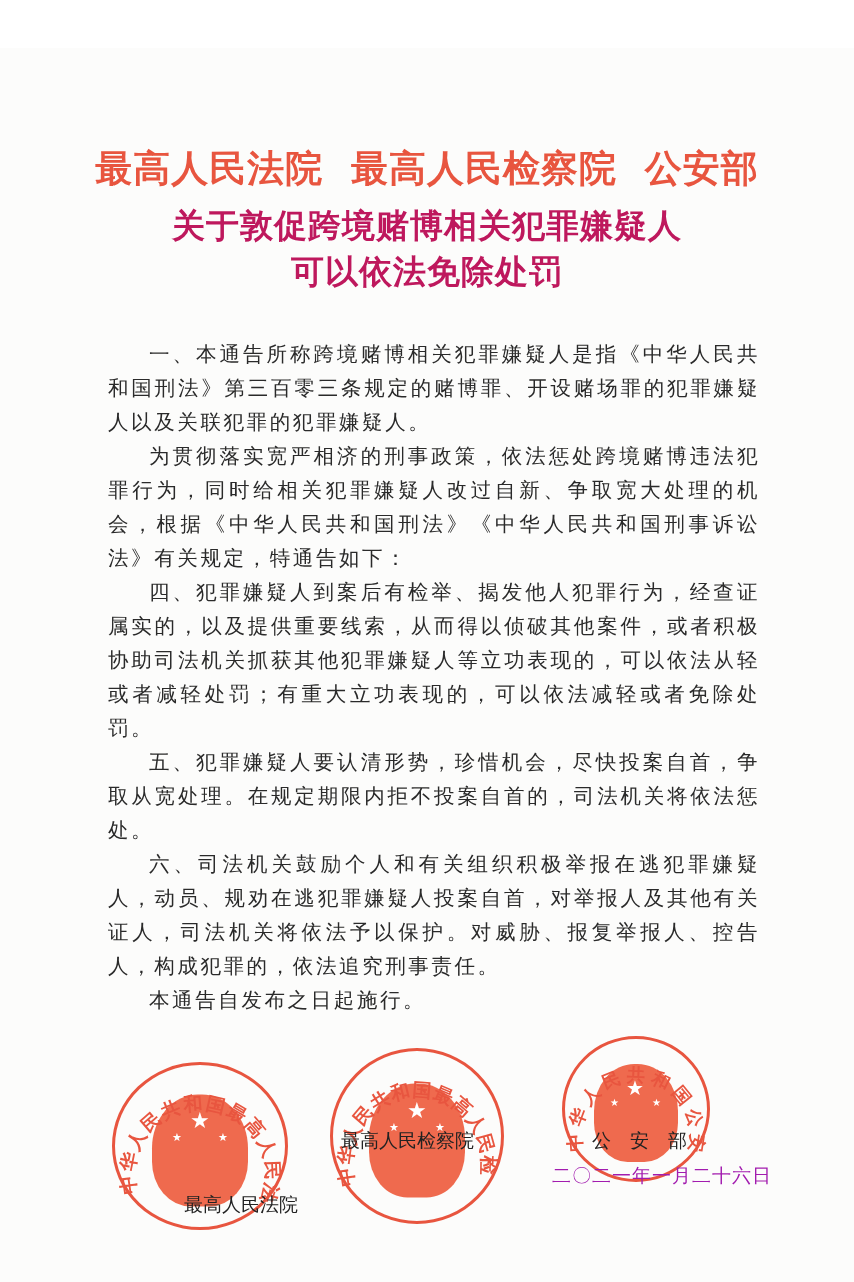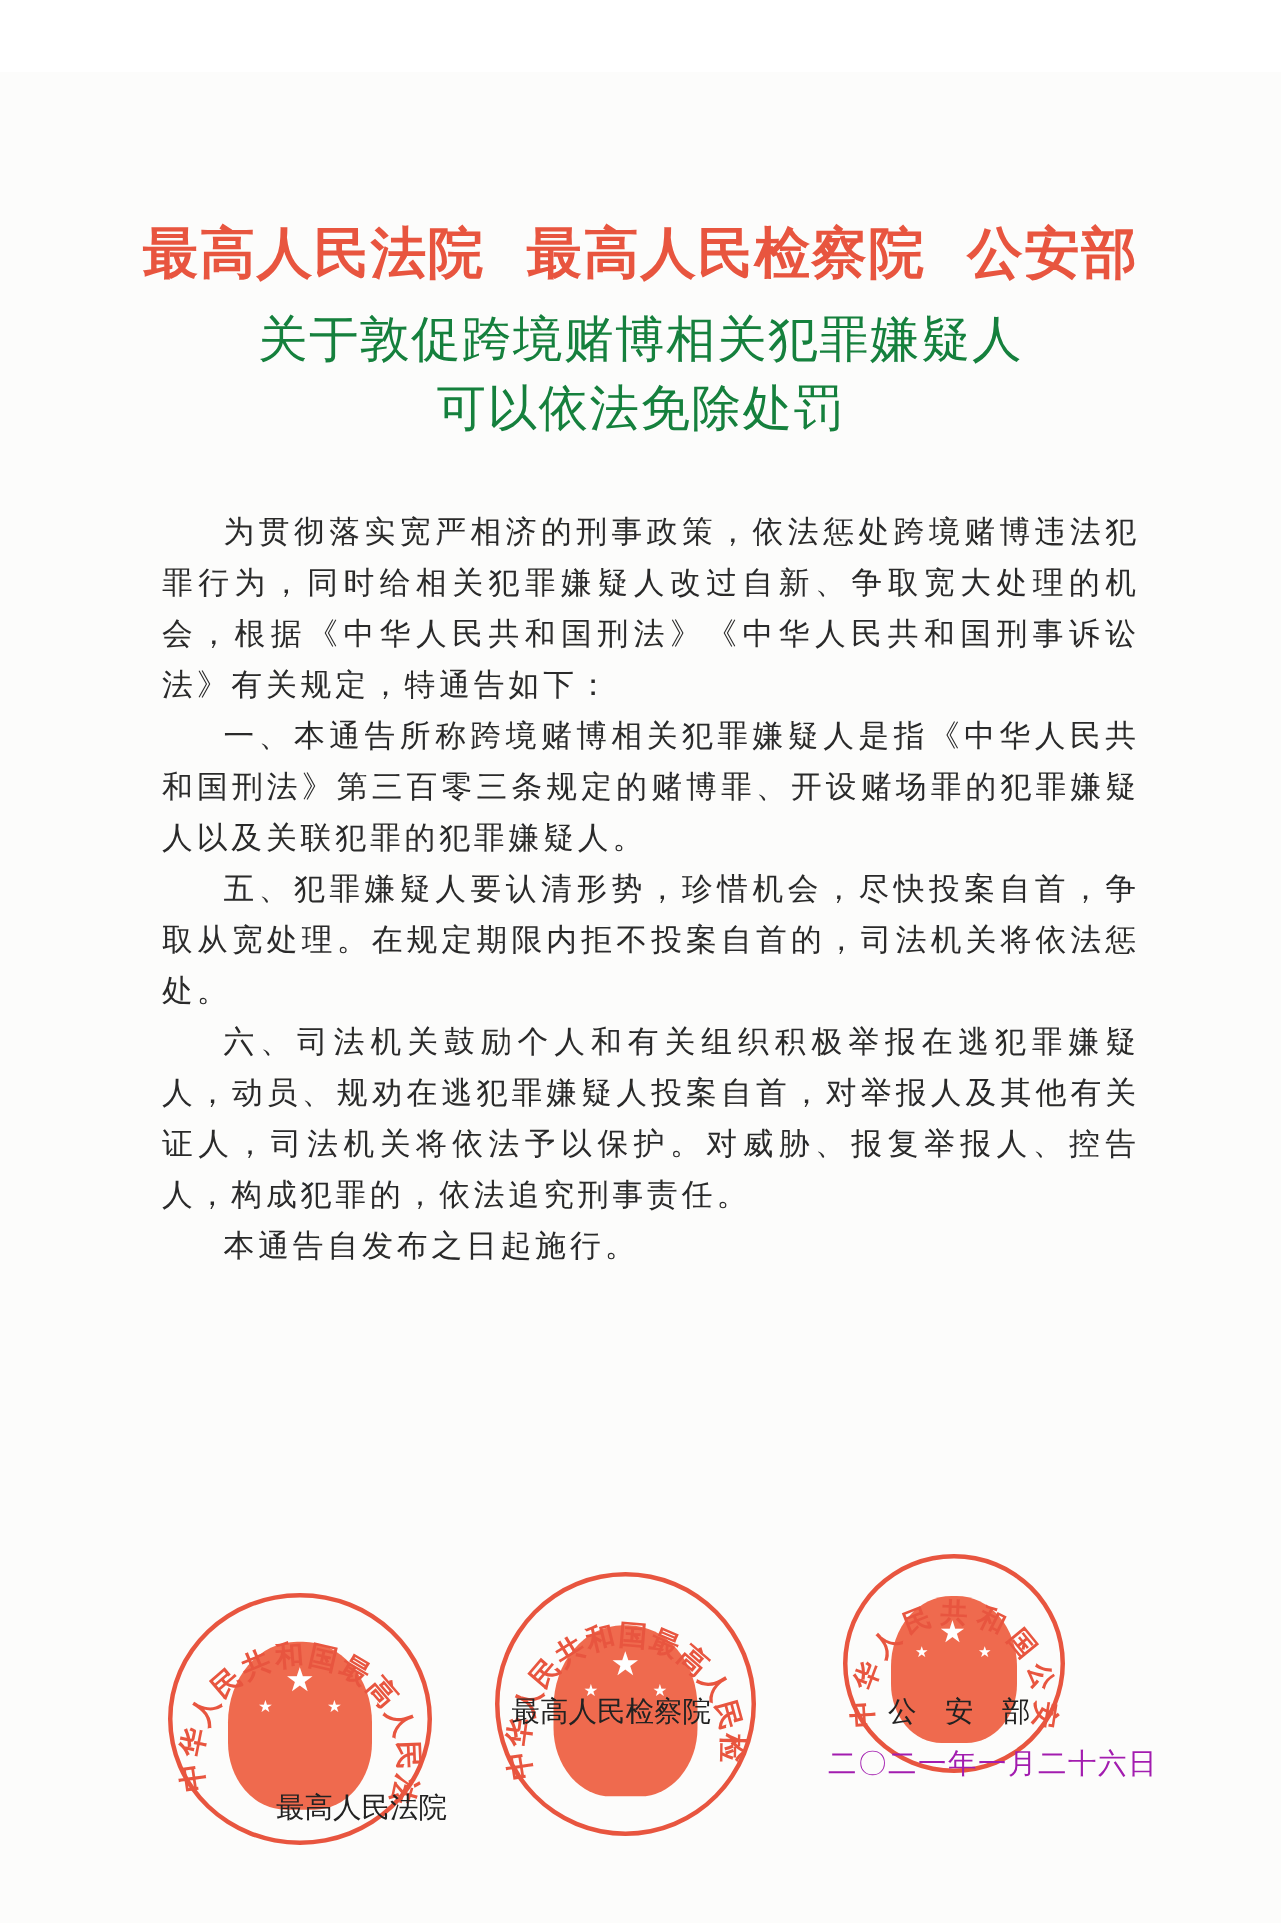--- a/index.html
+++ b/index.html
@@ -13,21 +13,21 @@
     background: #fcfcfb;
   }
   .header {
     position: absolute; left: 0; width: 854px; top: 144px; text-align: center;
     color: #e8553f; font-weight: bold; font-size: 37px; letter-spacing: 1px;
     font-family: "DejaVu Sans", "Liberation Sans", sans-serif;
     white-space: pre;
   }
   .title {
     position: absolute; left: 0; width: 854px; text-align: center;
-    color: #15803d; font-weight: normal; font-size: 33px; letter-spacing: 1px;
+    color: #be185d; font-weight: bold; font-size: 33px; letter-spacing: 1px;
     font-family: "DejaVu Sans", "Liberation Sans", sans-serif;
   }
   .t1 { top: 204px; }
   .t2 { top: 250px; }
   .body {
     position: absolute; left: 108px; top: 337px; width: 652px;
     font-size: 20.5px; line-height: 34px; color: #2a2a2a;
     letter-spacing: 2.6px;
   }
   .body p { margin: 0; text-indent: 2em; text-align: justify; }
@@ -57,22 +57,23 @@
 </head>
 <body>
 
 <div class="paper"></div>
 
 <div class="header">最高人民法院  最高人民检察院  公安部</div>
 <div class="title t1">关于敦促跨境赌博相关犯罪嫌疑人</div>
 <div class="title t2">可以依法免除处罚</div>
 
 <div class="body">
+  <p>一、本通告所称跨境赌博相关犯罪嫌疑人是指《中华人民共和国刑法》第三百零三条规定的赌博罪、开设赌场罪的犯罪嫌疑人以及关联犯罪的犯罪嫌疑人。</p>
   <p>为贯彻落实宽严相济的刑事政策，依法惩处跨境赌博违法犯罪行为，同时给相关犯罪嫌疑人改过自新、争取宽大处理的机会，根据《中华人民共和国刑法》《中华人民共和国刑事诉讼法》有关规定，特通告如下：</p>
-  <p>一、本通告所称跨境赌博相关犯罪嫌疑人是指《中华人民共和国刑法》第三百零三条规定的赌博罪、开设赌场罪的犯罪嫌疑人以及关联犯罪的犯罪嫌疑人。</p>
+  <p>四、犯罪嫌疑人到案后有检举、揭发他人犯罪行为，经查证属实的，以及提供重要线索，从而得以侦破其他案件，或者积极协助司法机关抓获其他犯罪嫌疑人等立功表现的，可以依法从轻或者减轻处罚；有重大立功表现的，可以依法减轻或者免除处罚。</p>
   <p>五、犯罪嫌疑人要认清形势，珍惜机会，尽快投案自首，争取从宽处理。在规定期限内拒不投案自首的，司法机关将依法惩处。</p>
   <p>六、司法机关鼓励个人和有关组织积极举报在逃犯罪嫌疑人，动员、规劝在逃犯罪嫌疑人投案自首，对举报人及其他有关证人，司法机关将依法予以保护。对威胁、报复举报人、控告人，构成犯罪的，依法追究刑事责任。</p>
   <p>本通告自发布之日起施行。</p>
 </div>
 
 <div class="stamp" style="left:112px; top:1062px; width:170px; height:162px;">
   <div class="emblem" style="width:96px; height:112px;">
     <span class="star" style="left:38px; top:16px; font-size:22px;">★</span>
     <span class="star" style="left:20px; top:38px; font-size:11px;">★</span>
     <span class="star" style="left:66px; top:38px; font-size:11px;">★</span>

